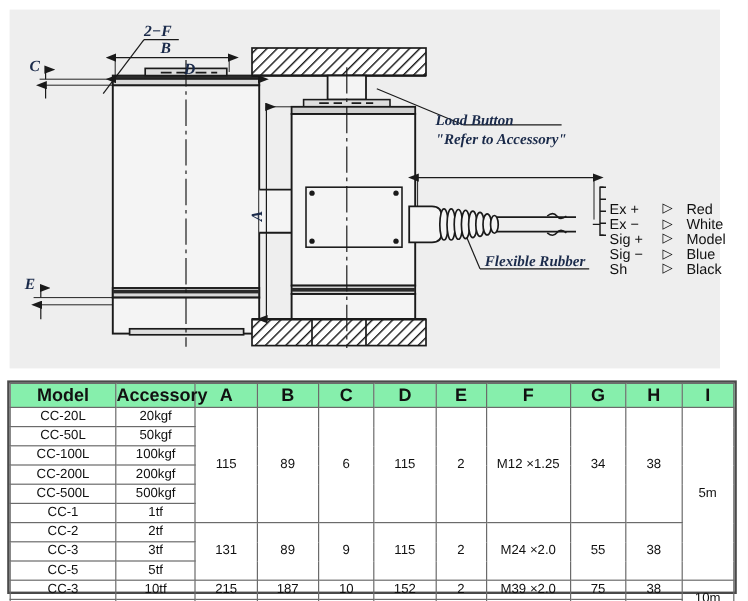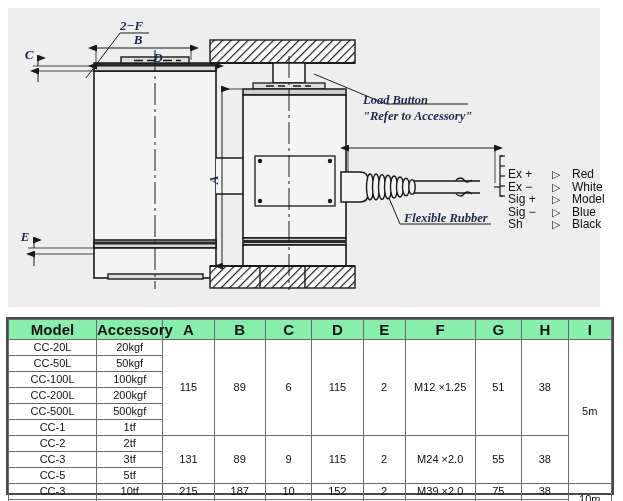--- a/index.html
+++ b/index.html
@@ -268,21 +268,21 @@
 
       <tr>
         <td>CC-20L</td>
         <td>20kgf</td>
         <td rowspan="6">115</td>
         <td rowspan="6">89</td>
         <td rowspan="6">6</td>
         <td rowspan="6">115</td>
         <td rowspan="6">2</td>
         <td rowspan="6">M12 ×1.25</td>
-        <td rowspan="6">51</td>
+        <td rowspan="6">34</td>
         <td rowspan="6">38</td>
         <td rowspan="9">5m</td>
       </tr>
       <tr>
         <td>CC-50L</td>
         <td>50kgf</td>
       </tr>
       <tr>
         <td>CC-100L</td>
         <td>100kgf</td>

